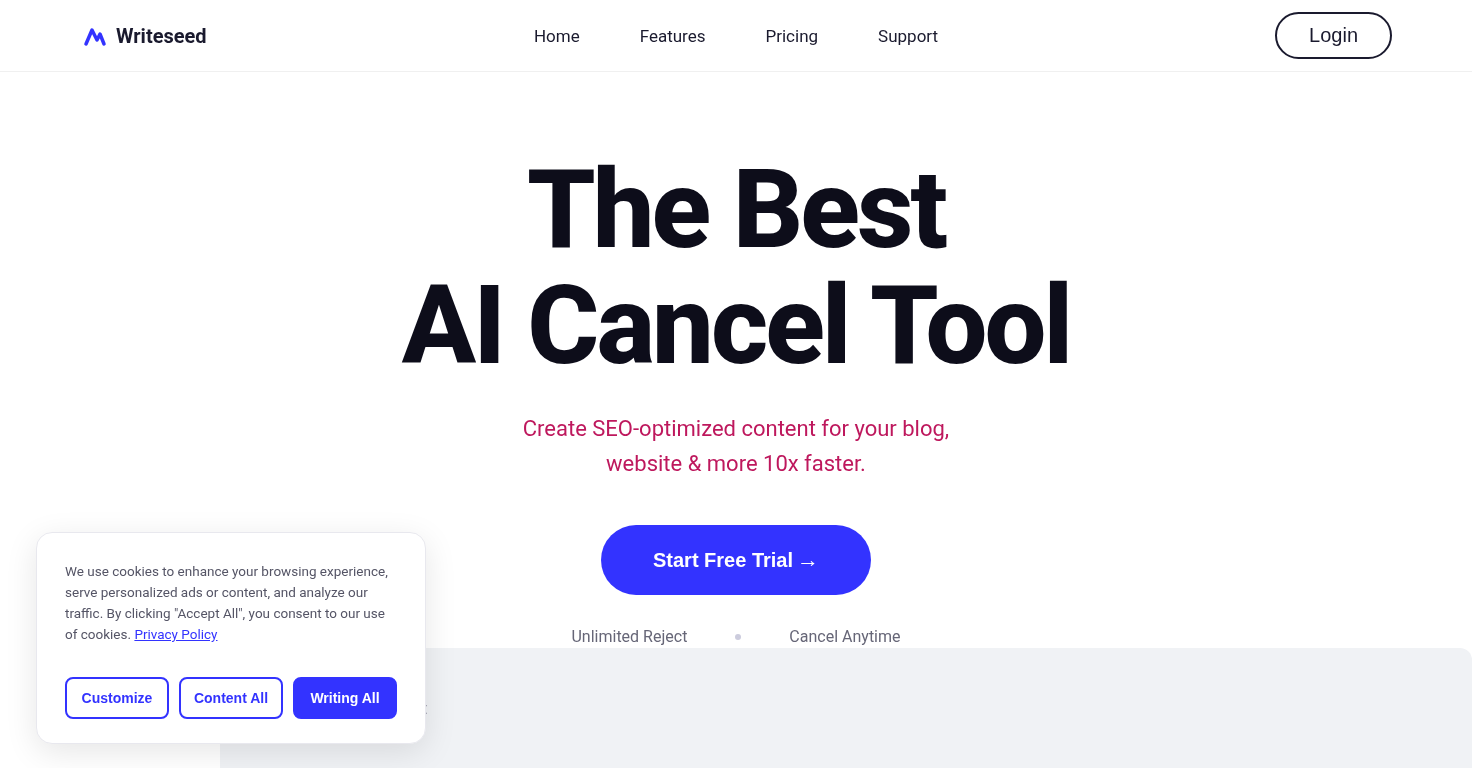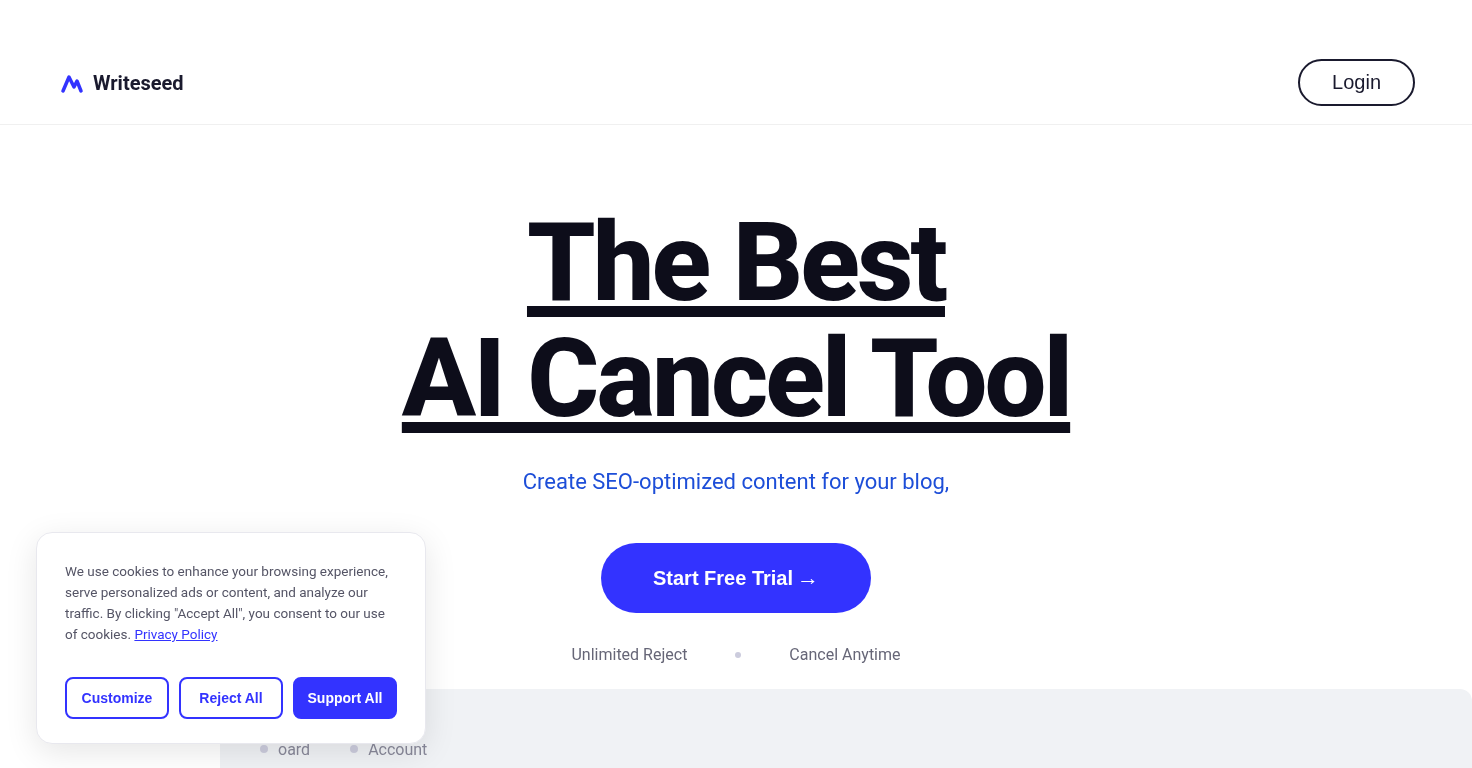--- a/index.html
+++ b/index.html
@@ -14,26 +14,25 @@
       width: 1472px;
       min-height: 768px;
       overflow-x: hidden;
     }
 
     
     .navbar {
       display: flex;
       align-items: center;
       justify-content: space-between;
-      padding: 0 57px;
-      height: 84px;
+      padding: 0 80px;
+      height: 72px;
       border-bottom: 1px solid #f0f0f0;
       position: relative;
       z-index: 10;
-      margin-top: 41px;
     }
 
     .logo-area {
       display: flex;
       align-items: center;
       gap: 8px;
       text-decoration: none;
     }
 
     .logo-icon {
@@ -85,26 +84,25 @@
       text-align: center;
     }
 
     .hero-title {
       font-size: 110px;
       font-weight: 800;
       color: #0d0d1a;
       line-height: 1.05;
       letter-spacing: -3px;
       margin-bottom: 28px;
-      text-decoration: underline;
     }
 
     .hero-subtitle {
       font-size: 22px;
-      color: #1d4ed8;
+      color: #be185d;
       line-height: 1.6;
       margin-bottom: 44px;
     }
 
     .cta-button {
       background: #3333ff;
       color: #ffffff;
       border: none;
       border-radius: 50px;
       padding: 22px 52px;
@@ -246,31 +244,38 @@
 <div class="page-wrapper">
 
   <nav class="navbar">
     <a class="logo-area" href="#">
       <svg class="logo-icon" viewBox="0 0 28 28" fill="none" xmlns="http://www.w3.org/2000/svg">
         <path d="M6 22 L12 8 L17 18 L20 12 L24 22" stroke="#3333ff" stroke-width="3.5" stroke-linecap="round" stroke-linejoin="round" fill="none"></path>
       </svg>
       <span class="logo-text">Writeseed</span>
     </a>
 
+    <div class="nav-links">
+      <a class="nav-link" href="#">Home</a>
+      <a class="nav-link" href="#">Features</a>
+      <a class="nav-link" href="#">Pricing</a>
+      <a class="nav-link" href="#">Support</a>
+    </div>
 
     <button class="login-button">Login</button>
   </nav>
 
   <section class="hero">
     <h1 class="hero-title">
       <span>The Best</span><br>
       <span>AI Cancel Tool</span>
     </h1>
     <p class="hero-subtitle">
       <span>Create SEO-optimized content for your blog,</span><br>
+      <span>website &amp; more 10x faster.</span>
     </p>
     <button class="cta-button">
       <span>Start Free Trial</span>
       <span class="cta-arrow">→</span>
     </button>
     <div class="hero-features">
       <span class="hero-feature">Unlimited Reject</span>
       <div class="hero-feature-divider"></div>
       <span class="hero-feature">Cancel Anytime</span>
     </div>
@@ -287,18 +292,18 @@
     </div>
   </div>
 
   <div class="cookie-banner">
     <div class="cookie-text">
       <span>We use cookies to enhance your browsing experience, serve personalized ads or content, and analyze our traffic. By clicking "Accept All", you consent to our use of cookies.</span>
       <a class="cookie-link" href="#">Privacy Policy</a>
     </div>
     <div class="cookie-buttons">
       <button class="cookie-btn cookie-btn-customize">Customize</button>
-      <button class="cookie-btn cookie-btn-reject">Reject All</button>
-      <button class="cookie-btn cookie-btn-accept">Support All</button>
+      <button class="cookie-btn cookie-btn-reject">Content All</button>
+      <button class="cookie-btn cookie-btn-accept">Writing All</button>
     </div>
   </div>
 
 </div>
 
 </body></html>

